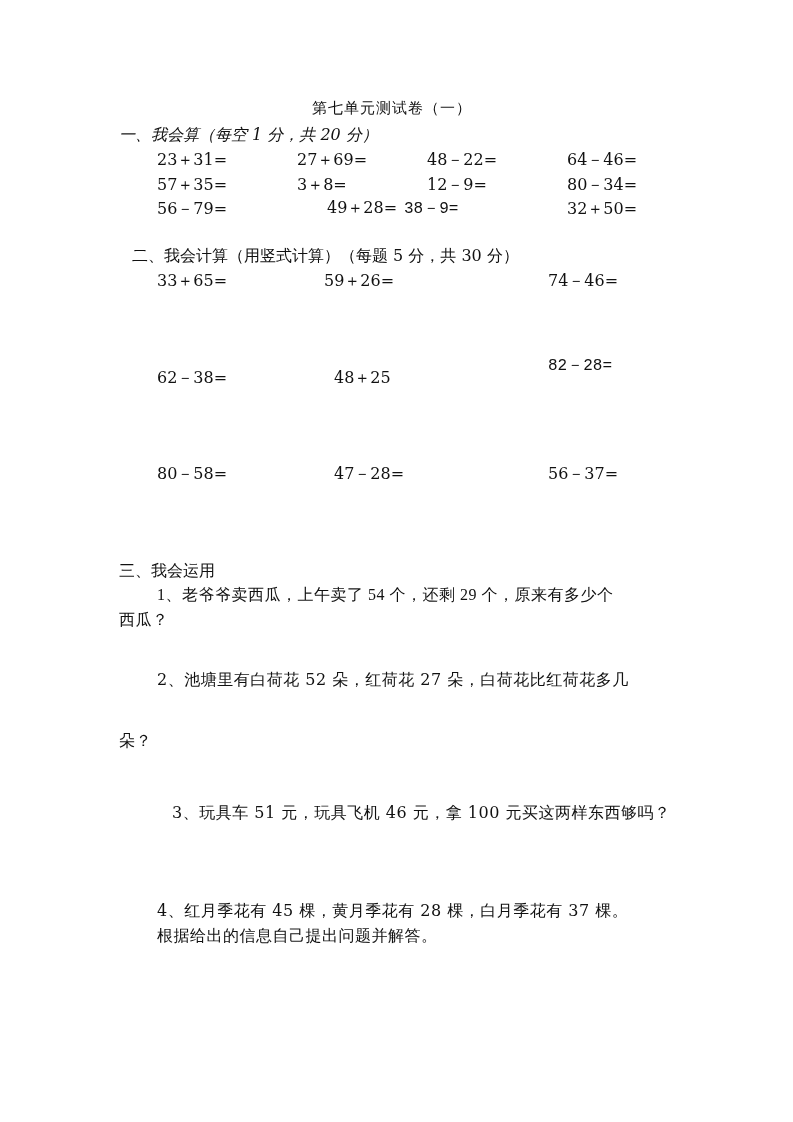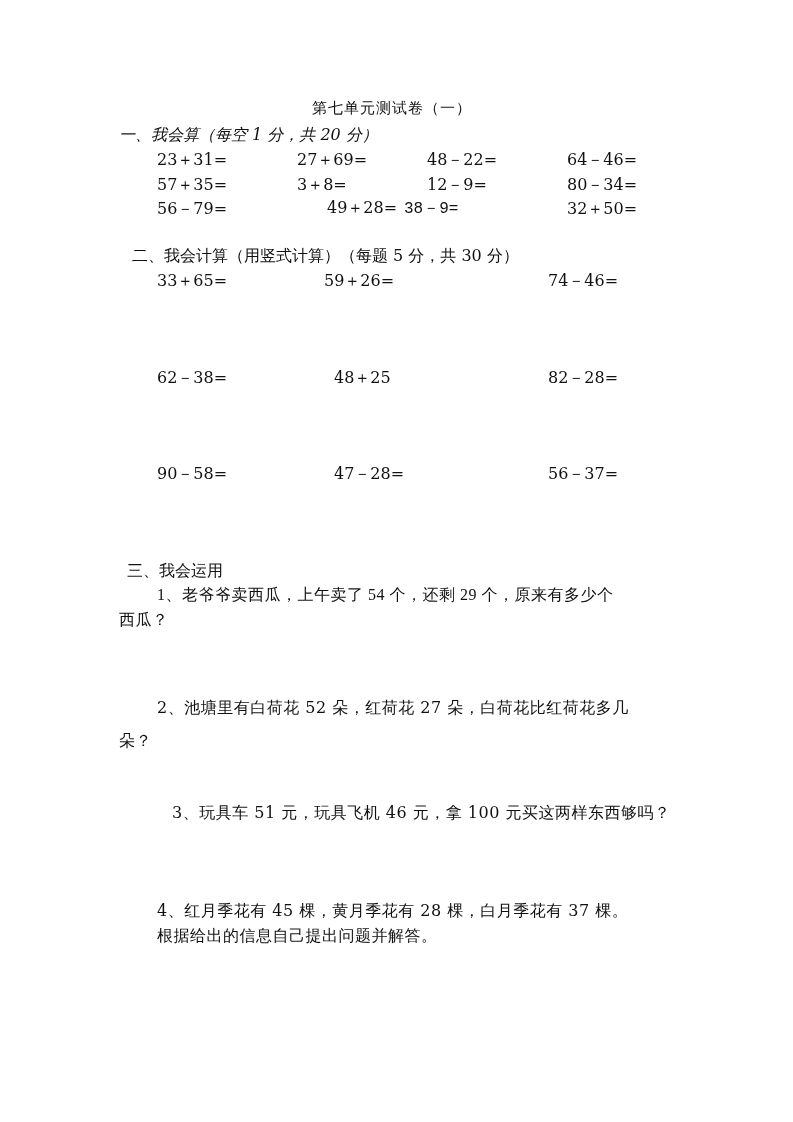--- a/index.html
+++ b/index.html
@@ -44,31 +44,31 @@
   <div class="abs eq" style="left:404px;top:201px;font-family:Liberation Mono, monospace;">38－9=</div>
   <div class="abs eq" style="left:567px;top:201px;">32＋50=</div>
 
   <div class="abs sec" style="left:132px;top:248px;">二、我会计算（用竖式计算）（每题 5 分，共 30 分）</div>
   <div class="abs eq" style="left:157px;top:273px;">33＋65=</div>
   <div class="abs eq" style="left:324px;top:273px;">59＋26=</div>
   <div class="abs eq" style="left:538px;top:273px;margin-left:10px;">74－46=</div>
 
   <div class="abs eq" style="left:157px;top:370px;">62－38=</div>
   <div class="abs eq" style="left:334px;top:370px;">48＋25</div>
-  <div class="abs eq" style="left:548px;top:370px;">82－28=</div>
+  <div class="abs eq" style="left:548px;top:358px;font-family:Liberation Mono, monospace;">82－28=</div>
 
-  <div class="abs eq" style="left:157px;top:466px;">90－58=</div>
+  <div class="abs eq" style="left:157px;top:466px;">80－58=</div>
   <div class="abs eq" style="left:334px;top:466px;">47－28=</div>
   <div class="abs eq" style="left:548px;top:466px;">56－37=</div>
 
-  <div class="abs sec" style="left:119px;top:563px;margin-left:8px;">三、我会运用</div>
+  <div class="abs sec" style="left:119px;top:563px;">三、我会运用</div>
 
   <div class="abs para" style="left:157px;top:587px;font-family:Liberation Serif, serif;">1、老爷爷卖西瓜，上午卖了 54 个，还剩 29 个，原来有多少个</div>
   <div class="abs para" style="left:119px;top:612px;">西瓜？</div>
 
-  <div class="abs para" style="left:157px;top:700px;">2、池塘里有白荷花 52 朵，红荷花 27 朵，白荷花比红荷花多几</div>
+  <div class="abs para" style="left:157px;top:672px;">2、池塘里有白荷花 52 朵，红荷花 27 朵，白荷花比红荷花多几</div>
   <div class="abs para" style="left:119px;top:733px;">朵？</div>
 
   <div class="abs para" style="left:172px;top:805px;">3、玩具车 51 元，玩具飞机 46 元，拿 100 元买这两样东西够吗？</div>
 
   <div class="abs para" style="left:157px;top:903px;">4、红月季花有 45 棵，黄月季花有 28 棵，白月季花有 37 棵。</div>
   <div class="abs para" style="left:157px;top:928px;">根据给出的信息自己提出问题并解答。</div>
 </div>
 
 </body></html>

